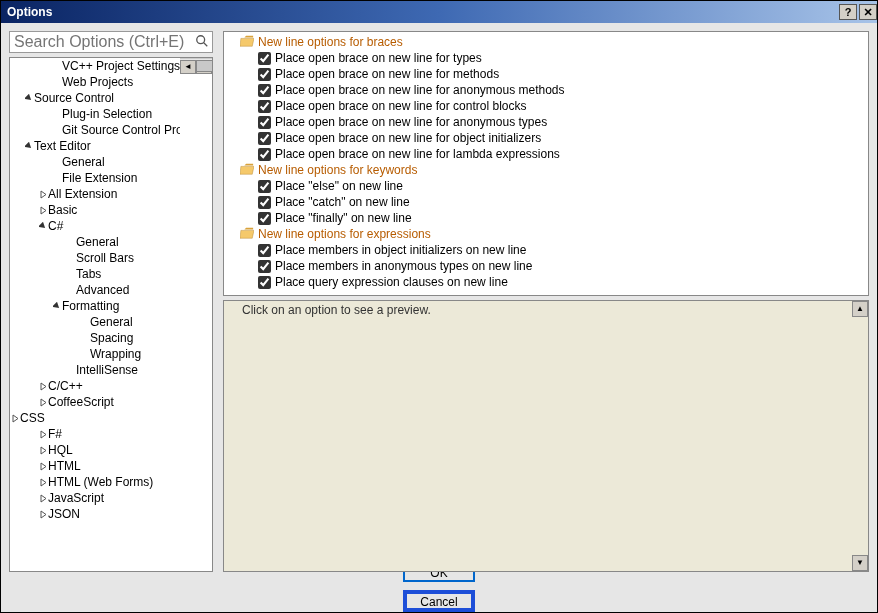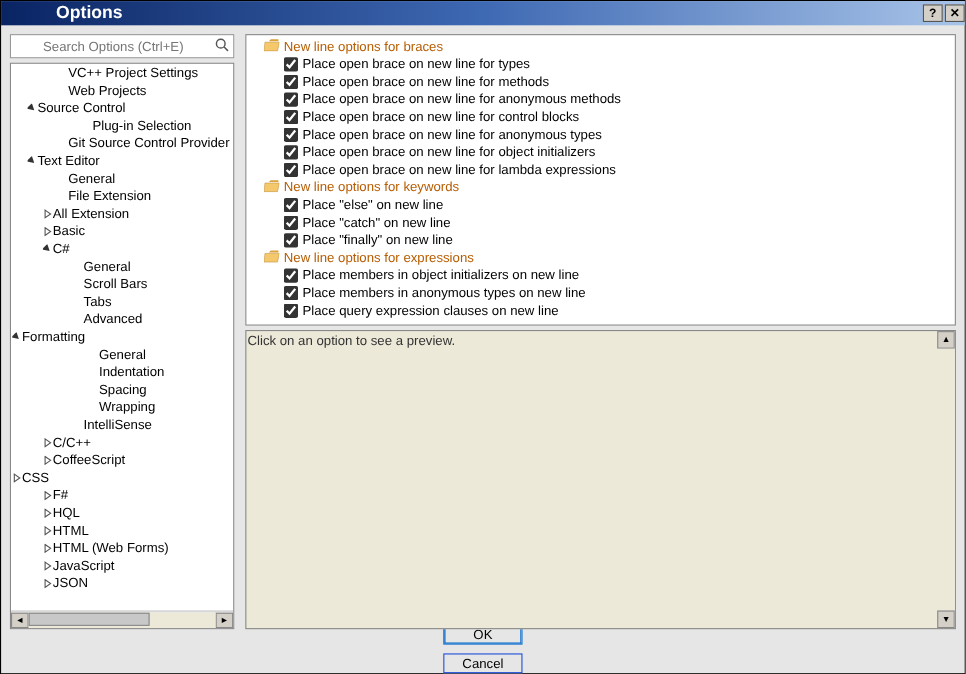--- a/index.html
+++ b/index.html
@@ -1,52 +1,52 @@
 <!DOCTYPE html>
 <html><head>
 <meta charset="utf-8">
 <style>
   * { box-sizing: border-box; }
   html, body { margin:0; padding:0; font-family: "Segoe UI", Tahoma, Arial, sans-serif; font-size: 12px; }
   .window { width:878px; height:613px; border:1px solid #000; background:#e6e6e6; position:relative; }
   .titlebar { height:22px; background: linear-gradient(to right,#0a2463 0%, #3e69b3 50%, #a7c3e8 100%); color:#fff; font-weight:bold; display:flex; align-items:center; padding-left:6px; }
-  .titlebar .title { flex:1; font-size:16px;margin-left:44px; }
+  .titlebar .title { flex:1; font-size:12px; }
   .titlebar .winbtns { display:flex; }
   .winbtn { width:18px; height:16px; background:#d4d0c8; border:1px solid #555; margin-left:2px; font-size:11px; line-height:14px; text-align:center; color:#000; font-family: Arial; cursor:pointer; }
   .body { position:absolute; top:22px; left:0; right:0; bottom:0; display:flex; flex-direction:column; }
   .main { flex:1; display:flex; padding:8px 8px 0 8px; gap:10px; min-height:0;}
   .left { width:204px; display:flex; flex-direction:column; }
   .search-wrap { position:relative; height:22px; margin-bottom:4px;}
-  .search { width:100%; height:22px; border:1px solid #999; padding:2px 20px 2px 4px; font-size:12px; color:#555;text-align:center; }
+  .search { width:100%; height:22px; border:1px solid #999; padding:2px 20px 2px 4px; font-size:16px; color:#555; }
   .search-icon { position:absolute; right:4px; top:3px; width:14px; height:14px; }
-  .tree-wrap { flex:1; border:1px solid #888; background:#fff; overflow:hidden; position:relative; display:flex; flex-direction:column;}
+  .tree-wrap { flex:1; border:1px solid #888; background:#fff; overflow:hidden; position:relative; display:flex; flex-direction:row;}
   .tree { flex:1; overflow:hidden; }
   .tree-row { height:16px; line-height:16px; white-space:nowrap; padding-left:0; cursor:default; }
   .tree-row.sel { background:#3399ff; color:#fff; }
   .tree-row .exp { display:inline-block; width:10px; text-align:center; font-size:9px; vertical-align:top;}
   .tree-row .exp svg { vertical-align:middle; }
   .tree-row .lbl { }
   .tree-hscroll { height:16px; background:#e8e8e8; border-top:1px solid #ccc; display:flex; align-items:center;}
   .sb-btn { width:16px; height:14px; background:#d4d0c8; border:1px solid #888; font-size:8px; text-align:center; line-height:12px; cursor:pointer;}
   .sb-track { flex:1; height:14px; background:#ece9d8; position:relative;}
   .sb-thumb { position:absolute; left:0; top:0; height:12px; width:110px; background:#c8c8c8; border:1px solid #888; }
   .right { flex:1; display:flex; flex-direction:column; min-width:0;}
   .options-pane { flex:0 0 265px; border:1px solid #888; background:#fff; overflow:auto; padding:2px 4px;}
   .group-header { display:flex; align-items:center; height:16px; gap:4px; cursor:pointer;}
   .folder-icon { width:14px; height:12px; }
   .group-header .lbl { color:#b75c00; }
   .opt-row { display:flex; align-items:center; height:16px; padding-left:30px; gap:4px;}
   .opt-row input[type=checkbox]{ width:13px; height:13px; margin:0; accent-color:#333; cursor:pointer;}
   .preview { flex:1; border:1px solid #888; background:#ece9d8; position:relative; margin-top:4px; overflow:hidden;}
-  .preview-text { position:absolute; left:1px; top:2px; color:#333; }
+  .preview-text { position:absolute; left:18px; top:2px; color:#333; }
   .preview-scroll { position:absolute; right:0; top:0; bottom:0; width:16px; background:#ece9d8; display:flex; flex-direction:column;}
   .vbtn { width:16px; height:16px; background:#d4d0c8; border:1px solid #888; font-size:8px; text-align:center; line-height:14px; cursor:pointer;}
   .vtrack { flex:1; background:#ece9d8;}
   .footer { height:40px; display:flex; justify-content:flex-end; align-items:center; padding:0 10px; gap:8px;flex-direction:column;}
-  .dlg-btn { width:72px; height:22px; background:#e6e6e6; border:1px solid #1d4ed8; font-size:12px; cursor:pointer;}
+  .dlg-btn { width:72px; height:22px; background:#e6e6e6; border:4px solid #1d4ed8; font-size:12px; cursor:pointer;}
   .dlg-btn.default { border:1px solid #0066cc; box-shadow: 0 0 0 1px #0066cc inset;}
 </style>
 </head>
 <body>
 
 <div class="window">
   <div class="titlebar">
     <span class="title">Options</span>
     <div class="winbtns">
       <div class="winbtn">?</div>
@@ -63,45 +63,44 @@
               <line x1="10" y1="10" x2="14" y2="14" stroke="#555" stroke-width="1.5"></line>
             </svg>
         </div>
         <div class="tree-wrap">
           <div class="tree" id="tree">
               <div class="tree-row" style="padding-left: 42px;"><span class="exp"></span><span class="lbl">VC++ Project Settings</span></div>
               <div class="tree-row" style="padding-left: 42px;"><span class="exp"></span><span class="lbl">Web Projects</span></div>
               <div class="tree-row" style="padding-left: 14px;"><span class="exp"><svg width="9" height="9">
                     <path d="M1 1 L7 4 L1 8 Z" fill="#333" transform="rotate(45 4 4)"></path>
                   </svg></span><span class="lbl">Source Control</span></div>
-              <div class="tree-row" style="padding-left: 64px;"><span class="exp"></span><span class="lbl">Plug-in Selection</span></div>
+              <div class="tree-row" style="padding-left: 42px;"><span class="exp"></span><span class="lbl">Plug-in Selection</span></div>
               <div class="tree-row" style="padding-left: 42px;"><span class="exp"></span><span class="lbl">Git Source Control Provider Op</span></div>
               <div class="tree-row" style="padding-left: 14px;"><span class="exp"><svg width="9" height="9">
                     <path d="M1 1 L7 4 L1 8 Z" fill="#333" transform="rotate(45 4 4)"></path>
                   </svg></span><span class="lbl">Text Editor</span></div>
               <div class="tree-row" style="padding-left: 42px;"><span class="exp"></span><span class="lbl">General</span></div>
               <div class="tree-row" style="padding-left: 42px;"><span class="exp"></span><span class="lbl">File Extension</span></div>
               <div class="tree-row" style="padding-left: 28px;"><span class="exp"><svg width="9" height="9">
                     <path d="M2 1 L7 4.5 L2 8 Z" fill="none" stroke="#555" stroke-width="1"></path>
                   </svg></span><span class="lbl">All Extension</span></div>
               <div class="tree-row" style="padding-left: 28px;"><span class="exp"><svg width="9" height="9">
                     <path d="M2 1 L7 4.5 L2 8 Z" fill="none" stroke="#555" stroke-width="1"></path>
                   </svg></span><span class="lbl">Basic</span></div>
               <div class="tree-row" style="padding-left: 28px;"><span class="exp"><svg width="9" height="9">
                     <path d="M1 1 L7 4 L1 8 Z" fill="#333" transform="rotate(45 4 4)"></path>
                   </svg></span><span class="lbl">C#</span></div>
               <div class="tree-row" style="padding-left: 56px;"><span class="exp"></span><span class="lbl">General</span></div>
               <div class="tree-row" style="padding-left: 56px;"><span class="exp"></span><span class="lbl">Scroll Bars</span></div>
               <div class="tree-row" style="padding-left: 56px;"><span class="exp"></span><span class="lbl">Tabs</span></div>
               <div class="tree-row" style="padding-left: 56px;"><span class="exp"></span><span class="lbl">Advanced</span></div>
-              <div class="tree-row" style=""><span class="exp"><svg width="9" height="9">
+              <div class="tree-row" style="padding-left: 42px;"><span class="exp"><svg width="9" height="9">
                     <path d="M1 1 L7 4 L1 8 Z" fill="#333" transform="rotate(45 4 4)"></path>
                   </svg></span><span class="lbl">Formatting</span></div>
               <div class="tree-row" style="padding-left: 70px;"><span class="exp"></span><span class="lbl">General</span></div>
-              <div class="tree-row" style="padding-left: 70px;"><span class="exp"></span><span class="lbl">Indentation</span></div>
               <div class="tree-row" style="padding-left: 70px;"><span class="exp"></span><span class="lbl">Spacing</span></div>
               <div class="tree-row" style="padding-left: 70px;"><span class="exp"></span><span class="lbl">Wrapping</span></div>
               <div class="tree-row" style="padding-left: 56px;"><span class="exp"></span><span class="lbl">IntelliSense</span></div>
               <div class="tree-row" style="padding-left: 28px;"><span class="exp"><svg width="9" height="9">
                     <path d="M2 1 L7 4.5 L2 8 Z" fill="none" stroke="#555" stroke-width="1"></path>
                   </svg></span><span class="lbl">C/C++</span></div>
               <div class="tree-row" style="padding-left: 28px;"><span class="exp"><svg width="9" height="9">
                     <path d="M2 1 L7 4.5 L2 8 Z" fill="none" stroke="#555" stroke-width="1"></path>
                   </svg></span><span class="lbl">CoffeeScript</span></div>
               <div class="tree-row" style=""><span class="exp"><svg width="9" height="9">

